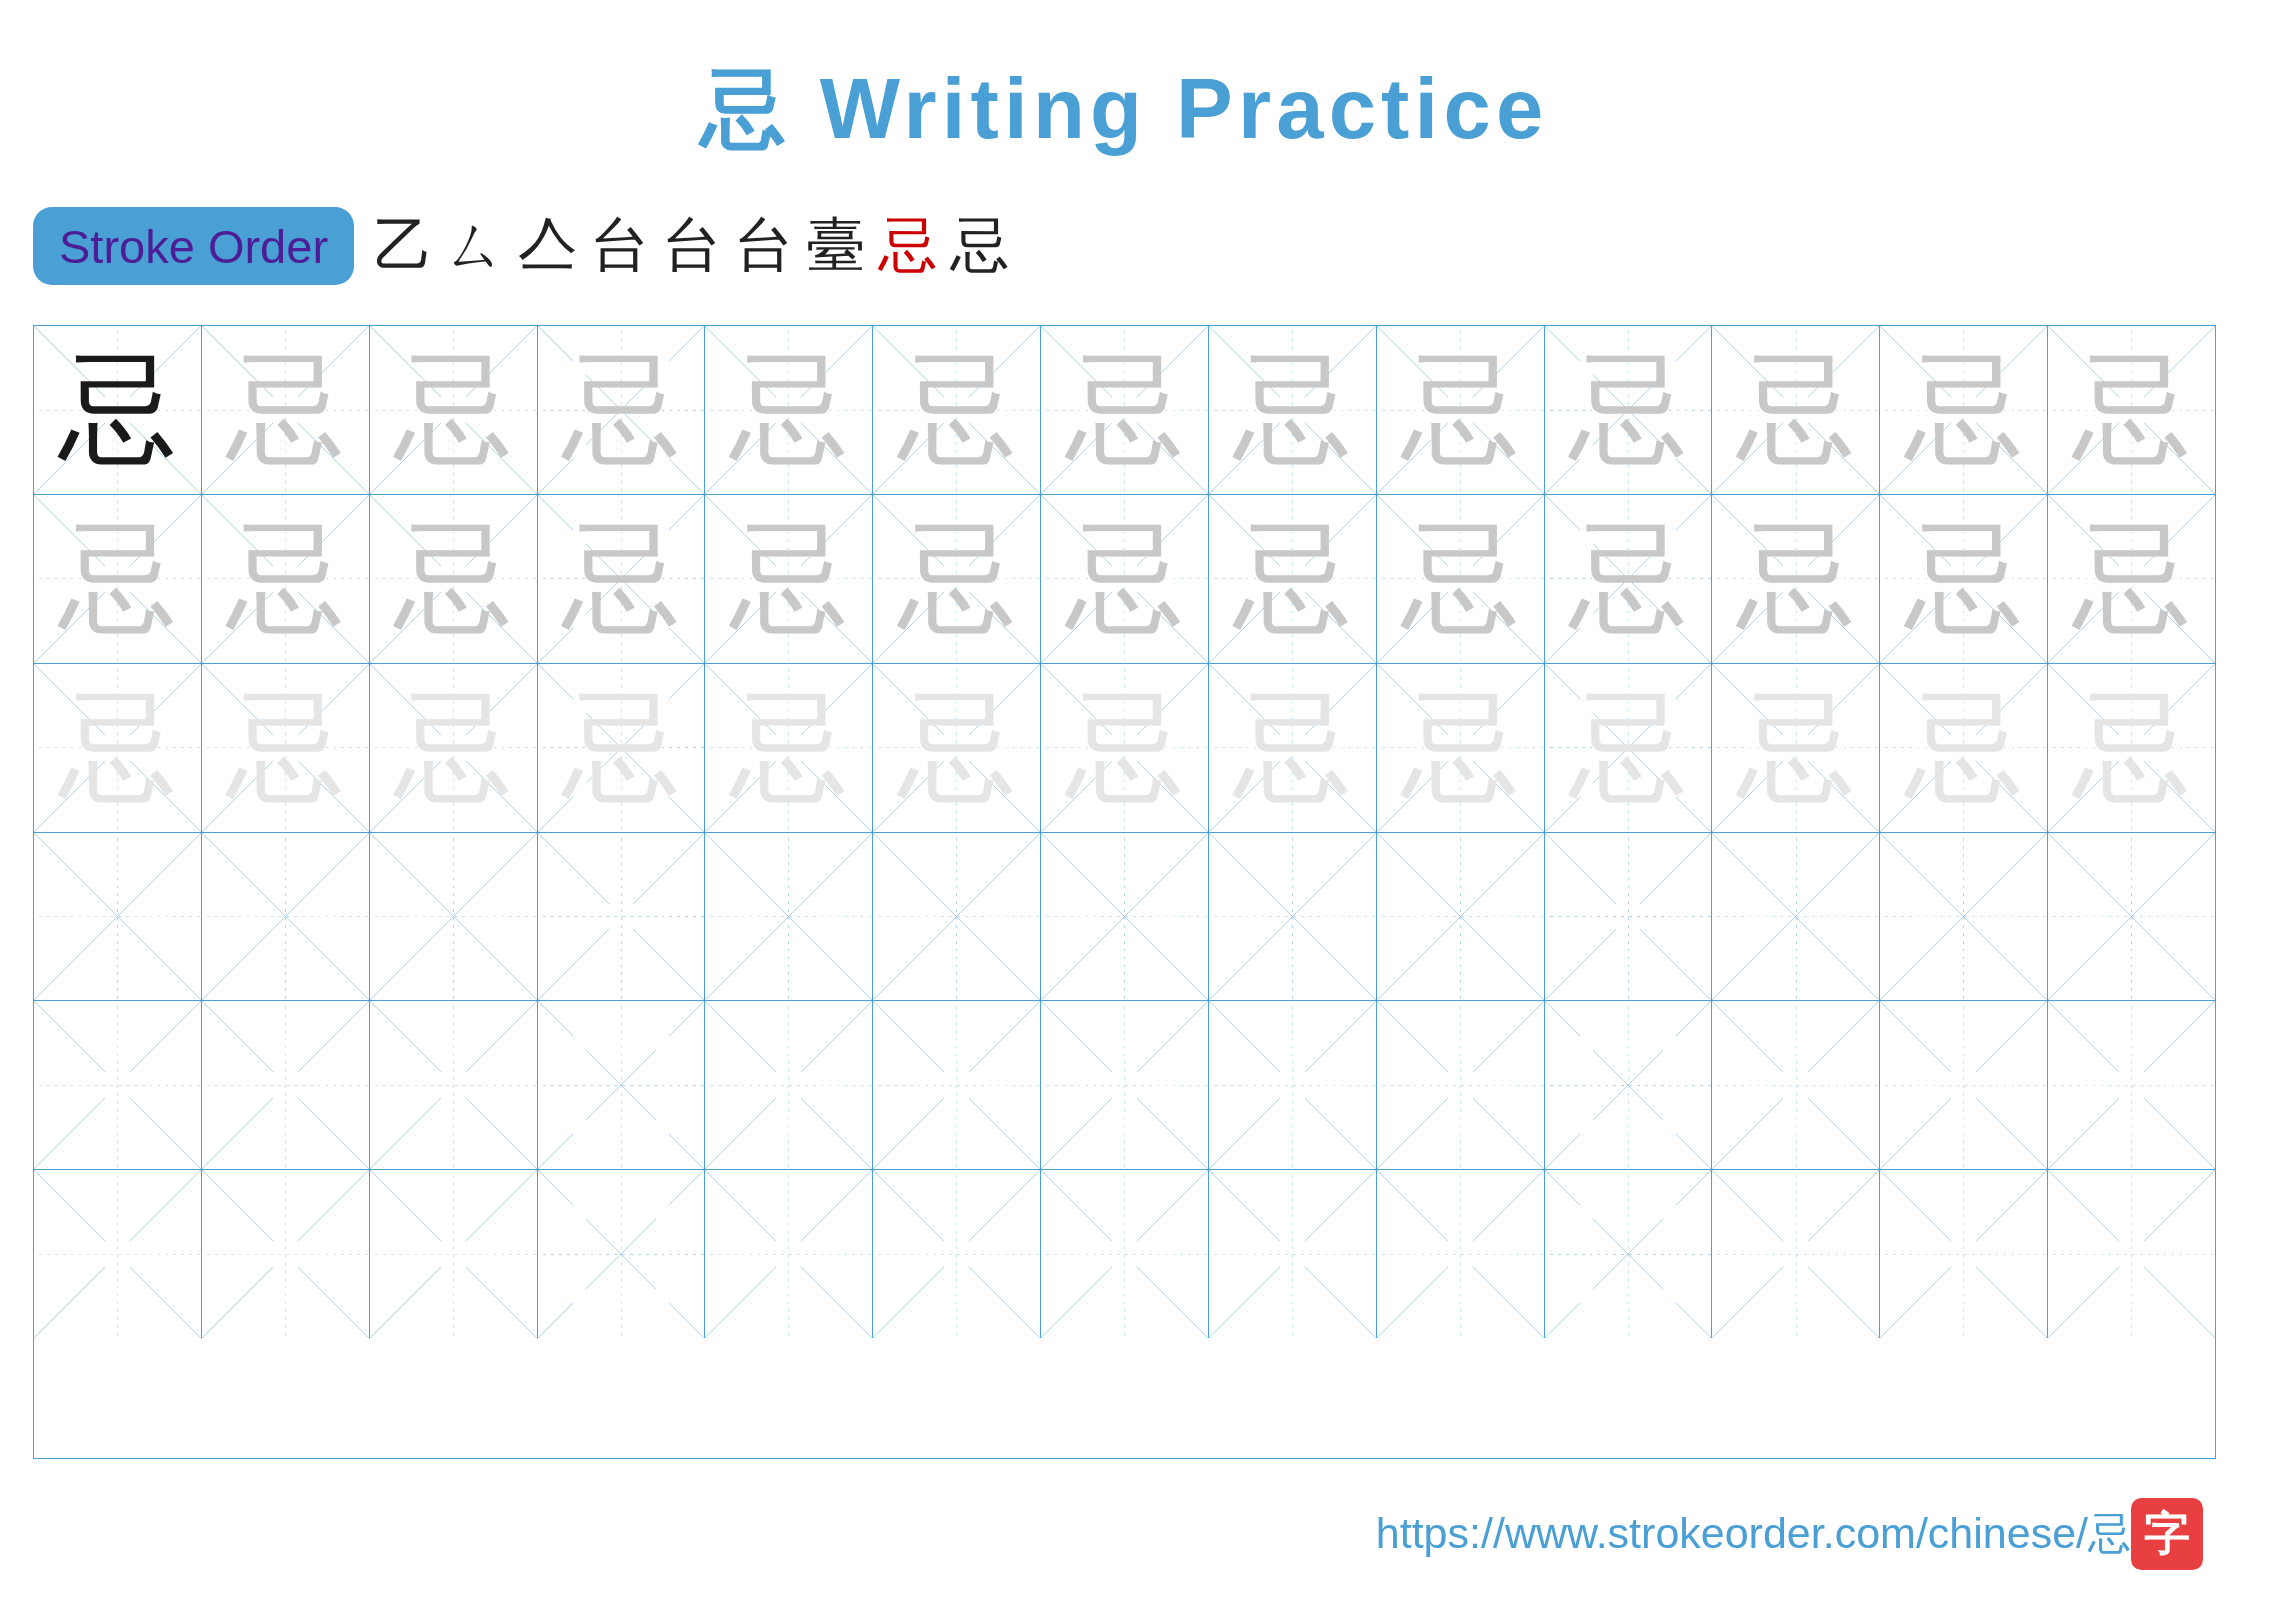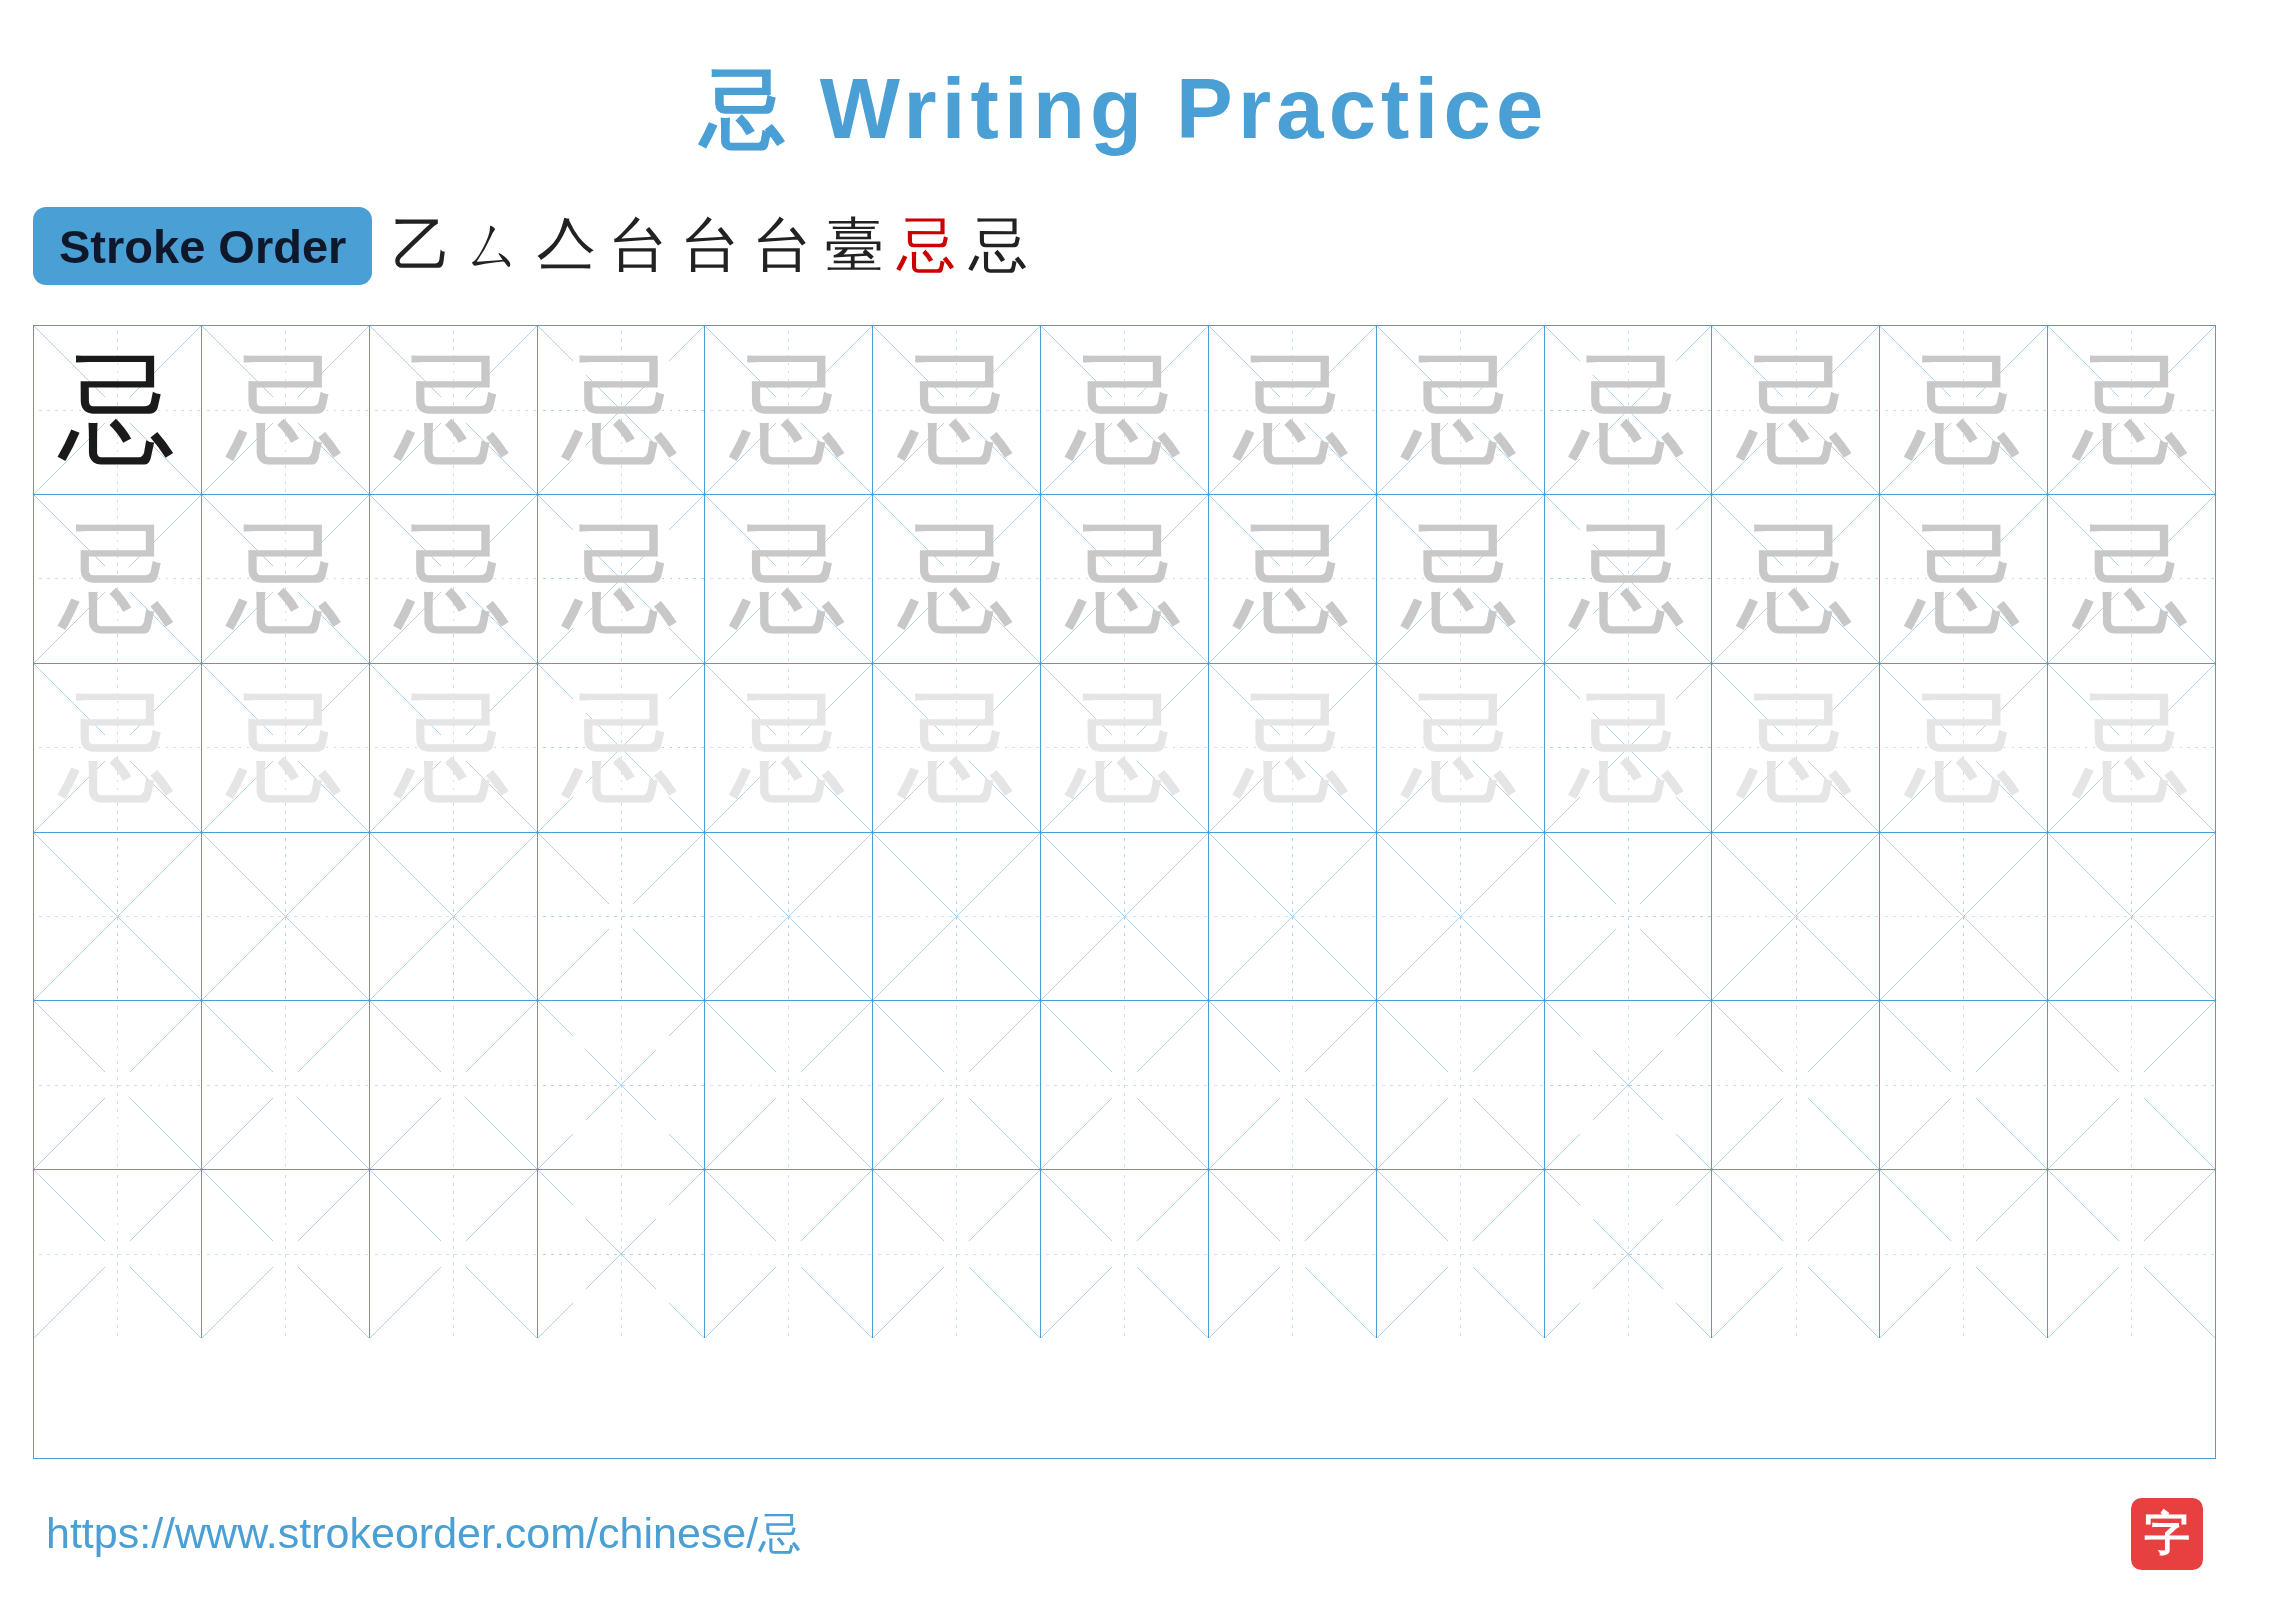--- a/index.html
+++ b/index.html
@@ -35,25 +35,25 @@
     .stroke-order-row {
       display: flex;
       align-items: center;
       width: 100%;
       margin-bottom: 39px;
       gap: 19.6px;
     }
 
     .stroke-order-badge {
       background: #4a9fd4;
-      color: #0f172a;
+      color: #4c1d95;
       font-size: 47px;
-      font-weight: bold;
+      font-weight: normal;
       padding: 11.8px 26px;
-      border-radius: 13px;
+      border-radius: 19px;
       white-space: nowrap;
     }
 
     .stroke-sequence {
       display: flex;
       align-items: center;
       gap: 13px;
       font-size: 59px;
       color: #222;
     }
@@ -156,21 +156,21 @@
       color: #e5e5e5;
       font-family: 'SimSun', 'STSong', serif;
       position: relative;
       z-index: 2;
     }
 
     
     .footer {
       width: 100%;
       display: flex;
-      justify-content: space-between;
+      justify-content: flex-end;
       align-items: center;
       margin-top: 39px;
       padding: 0 13px;
     }
 
     .footer-url {
       font-size: 43px;
       color: #4a9fd4;
     }
 

